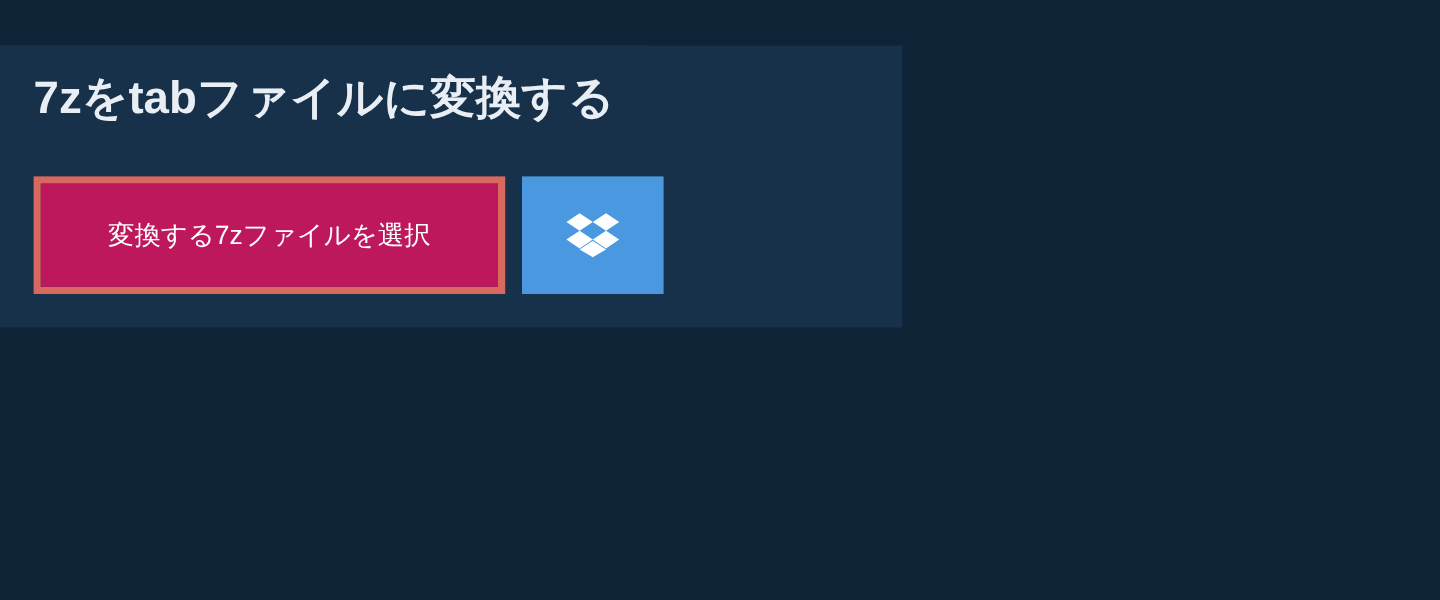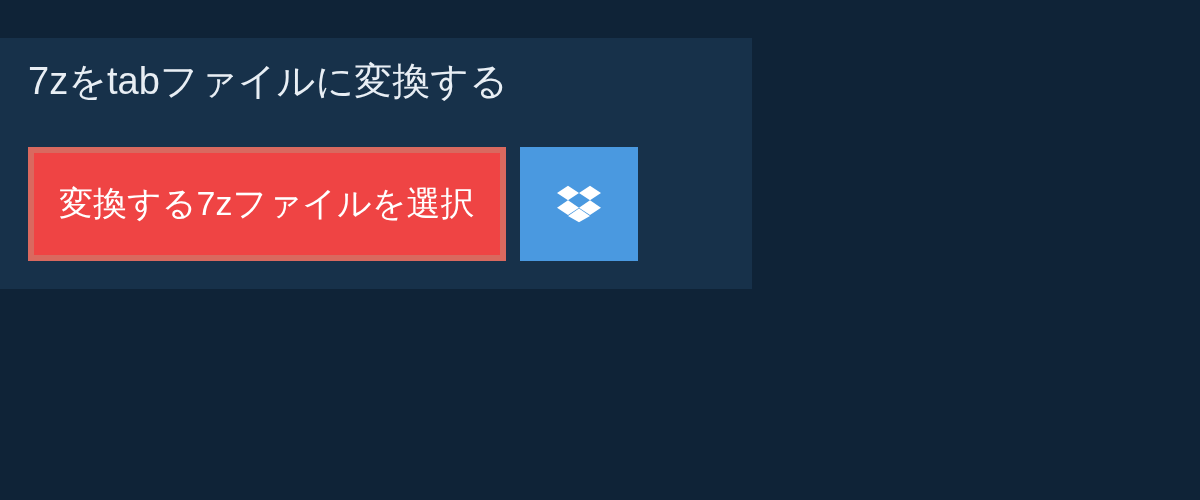--- a/index.html
+++ b/index.html
@@ -18,41 +18,41 @@
       background-color: #17314a;
       width: 752px;
       padding: 0;
       position: absolute;
       top: 38px;
       left: 0;
     }
     .page-title {
       color: #e8eef4;
       font-size: 38px;
-      font-weight: 400;
+      font-weight: 700;
       padding: 18px 28px 22px 28px;
       background-color: #17314a;
       display: inline-block;
     }
     .button-row {
       display: flex;
       gap: 14px;
       padding: 18px 28px 28px 28px;
       align-items: stretch;
     }
     .select-file-wrapper {
       border: 6px solid #d9695f;
       display: inline-block;
     }
     .select-file-button {
-      background-color: #ef4444;
+      background-color: #be185d;
       color: #ffffff;
-      font-size: 34px;
+      font-size: 22px;
       font-weight: 400;
-      padding: 28px 25px;
+      padding: 28px 56px;
       border: none;
       cursor: pointer;
       white-space: nowrap;
       font-family: inherit;
     }
     .dropbox-button {
       background-color: #4a99e0;
       border: none;
       cursor: pointer;
       display: flex;

